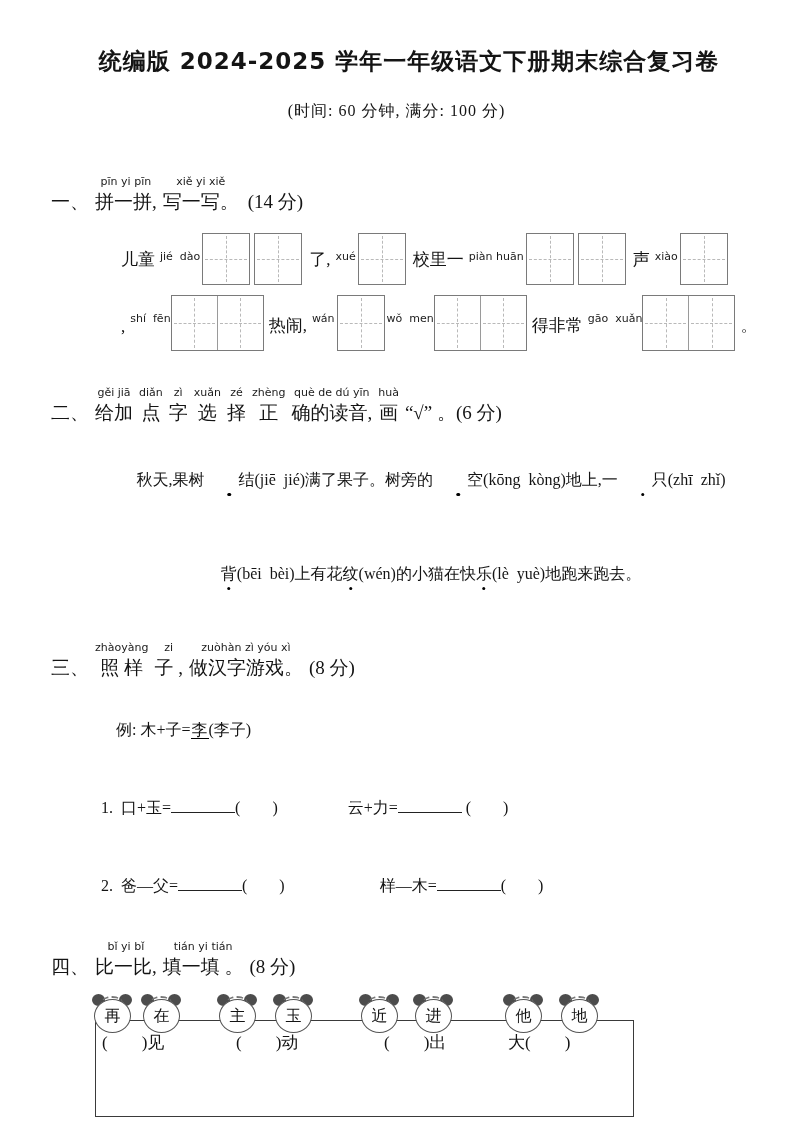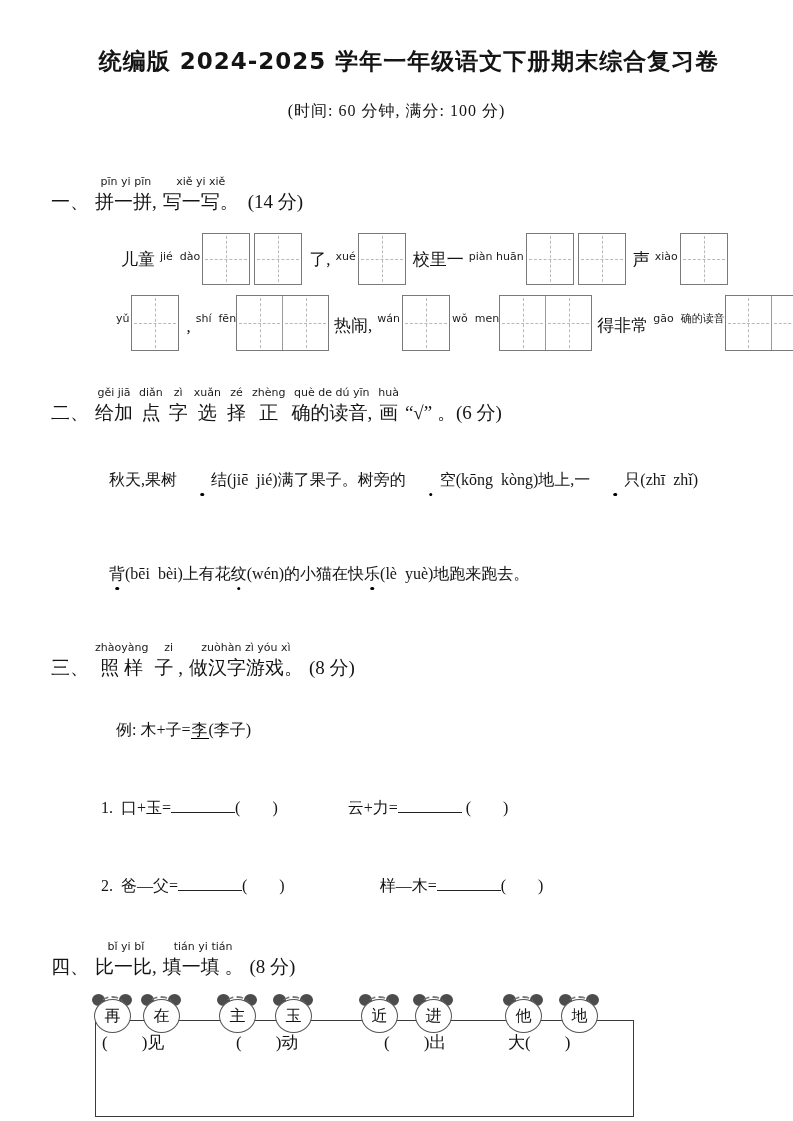--- a/index.html
+++ b/index.html
@@ -35,21 +35,21 @@
   .tzg.tall { height:54px; }
   .cellx::before { content:""; position:absolute; left:2px; right:2px; top:50%;
                    border-top:1px dashed #b9b9b9; }
   .cellx::after  { content:""; position:absolute; top:2px; bottom:2px; left:50%;
                    border-left:1px dashed #b9b9b9; }
   .tzgg { display:flex; border:1.5px solid #7a7a7a; }
   .tzgg .cell { width:45px; height:54px; position:relative; border-left:1px solid #9a9a9a; background:#fff; }
   .tzgg .cell:first-child { border-left:none; }
 
   
-  .para { margin:18px 0 0 85px; width:668px; }
+  .para { margin:18px 0 0 85px; width:668px;text-align:center; }
   .pline { white-space:pre; font-size:16px; line-height:24px; }
   .pl1 { text-indent:34px; }
   .pl2 { margin-top:22px; }
   .dc { position:relative; display:inline-block; }
   .dc::after { content:""; position:absolute; left:50%; transform:translateX(-50%);
                bottom:-4px; width:3.5px; height:3.5px; background:#000; border-radius:50%; }
 
   
   .exline { margin-left:100px; margin-top:21px; font-size:16px; white-space:pre; }
   .numline { margin-left:85px; }
@@ -145,63 +145,57 @@
     <div class="wu">
         <div class="wu-py">xiào</div>
       <div class="wu-body">
           <div class="tzg cellx"></div>
         </div>
       </div>
   </div>
 
   <div class="wrow mt-rowB">
     <div class="wu">
-        <div class="wu-py">yǔ</div>
+        <div class="wu-py"></div>
+        <div class="wu-tx">,</div>
+      </div>
+    <div class="wu">
+        <div class="wu-py">shí  fēn</div>
+      <div class="wu-body">
+          <div class="tzgg">
+            <div class="cell cellx"></div>
+            <div class="cell cellx"></div>
+          </div>
+        </div>
+      </div>
+    <div class="wu">
+        <div class="wu-py"></div>
+        <div class="wu-tx">热闹,</div>
+      </div>
+    <div class="wu">
+        <div class="wu-py">wán</div>
       <div class="wu-body">
           <div class="tzg tall cellx"></div>
         </div>
       </div>
     <div class="wu">
-        <div class="wu-py"></div>
-        <div class="wu-tx">,</div>
-      </div>
-    <div class="wu">
-        <div class="wu-py">shí  fēn</div>
+        <div class="wu-py">wǒ  men</div>
       <div class="wu-body">
           <div class="tzgg">
             <div class="cell cellx"></div>
             <div class="cell cellx"></div>
           </div>
         </div>
       </div>
     <div class="wu">
         <div class="wu-py"></div>
-        <div class="wu-tx">热闹,</div>
-      </div>
-    <div class="wu">
-        <div class="wu-py">wán</div>
-      <div class="wu-body">
-          <div class="tzg tall cellx"></div>
-        </div>
-      </div>
-    <div class="wu">
-        <div class="wu-py">wǒ  men</div>
-      <div class="wu-body">
-          <div class="tzgg">
-            <div class="cell cellx"></div>
-            <div class="cell cellx"></div>
-          </div>
-        </div>
-      </div>
-    <div class="wu">
-        <div class="wu-py"></div>
         <div class="wu-tx">得非常</div>
       </div>
     <div class="wu">
-        <div class="wu-py">gāo  确的读音</div>
+        <div class="wu-py">gāo  xuǎn</div>
       <div class="wu-body">
           <div class="tzgg">
             <div class="cell cellx"></div>
             <div class="cell cellx"></div>
           </div>
         </div>
       </div>
     <div class="wu">
         <div class="wu-py"></div>
         <div class="wu-tx">。</div>

